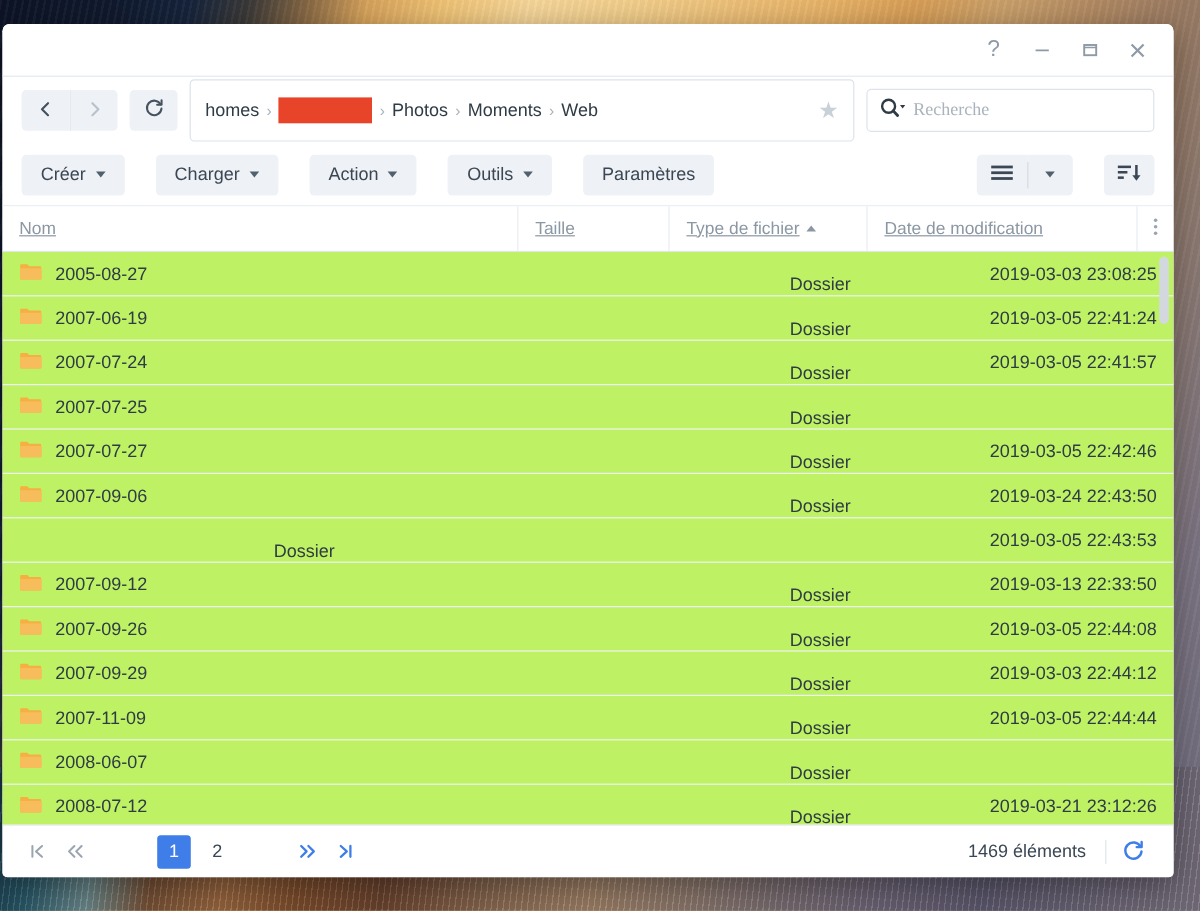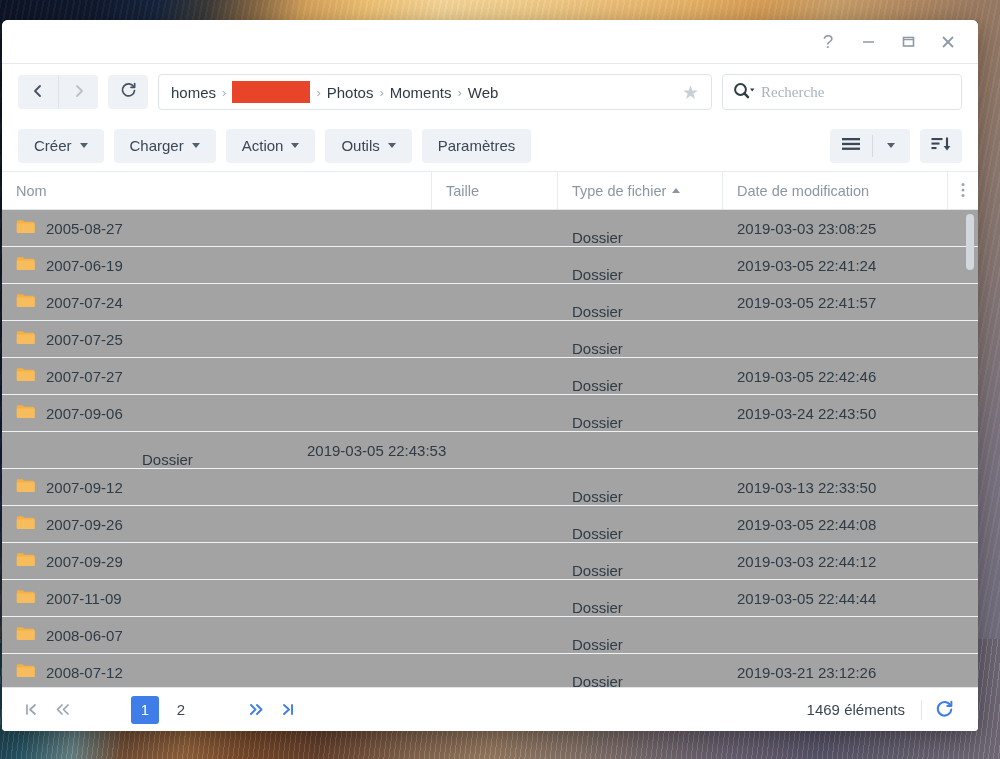--- a/index.html
+++ b/index.html
@@ -108,21 +108,21 @@
     color: #45525f;
     cursor: pointer;
   }
   .sqbtn.left  { border-radius: 4px 0 0 4px; }
   .sqbtn.right { border-radius: 0 4px 4px 0; border-left: 1px solid #dde3ea; }
   .sqbtn.solo  { border-radius: 4px; }
   .sqbtn.disabled { color: #b9c2cb; }
 
   .pathbar {
     flex: 1 1 auto;
-    height: 36px;
+    height: 52px;
     border: 1px solid #dde3ea;
     border-radius: 4px;
     display: flex;
     align-items: center;
     padding: 0 8px 0 12px;
     background: #fff;
     min-width: 0;
   }
   .crumbs {
     flex: 1 1 auto;
@@ -167,21 +167,21 @@
   }
   .searchbox input::placeholder { color: #aab3bc; }
 
   
   .toolbar {
     height: 52px;
     flex: 0 0 52px;
     display: flex;
     align-items: center;
     padding: 0 16px;
-    gap: 10px;
+    gap: 26px;
     background: #fff;
     border-bottom: 1px solid #e7ebf0;
   }
   .tbtn {
     height: 34px;
     padding: 0 16px;
     background: #eef1f5;
     border: none;
     border-radius: 4px;
     font-size: 15px;
@@ -225,40 +225,42 @@
     color: #8b97a3;
     align-items: stretch;
   }
   .th {
     display: flex; align-items: center;
     padding: 0 14px;
     border-right: 1px solid #e8edf2;
     cursor: pointer;
     gap: 6px;
     user-select: none;
+    text-decoration: underline;
   }
   .th.col-name { flex: 0 0 430px; }
   .th.col-size { flex: 0 0 126px; }
   .th.col-type { flex: 0 0 165px; }
   .th.col-date { flex: 1 1 auto; }
   .th.col-menu { flex: 0 0 30px; justify-content: center; padding: 0; border-right: none; }
   .sortasc {
     width: 0; height: 0;
     border-left: 4px solid transparent;
     border-right: 4px solid transparent;
     border-bottom: 5px solid #8b97a3;
   }
   .kebab { color: #9aa5b1; font-size: 15px; letter-spacing: 0; line-height: 1; }
 
   
   .tbody-wrap {
     flex: 1 1 auto;
     position: relative;
     overflow: hidden;
-    background: #a3a3a3;
+    background: #bef264;
+    text-align: right;
   }
   .tbody { }
   .trow {
     display: flex;
     height: 37px;
     align-items: center;
     border-bottom: 1px solid #eef2f6;
     font-size: 15px;
     color: #2f3b45;
     cursor: default;

